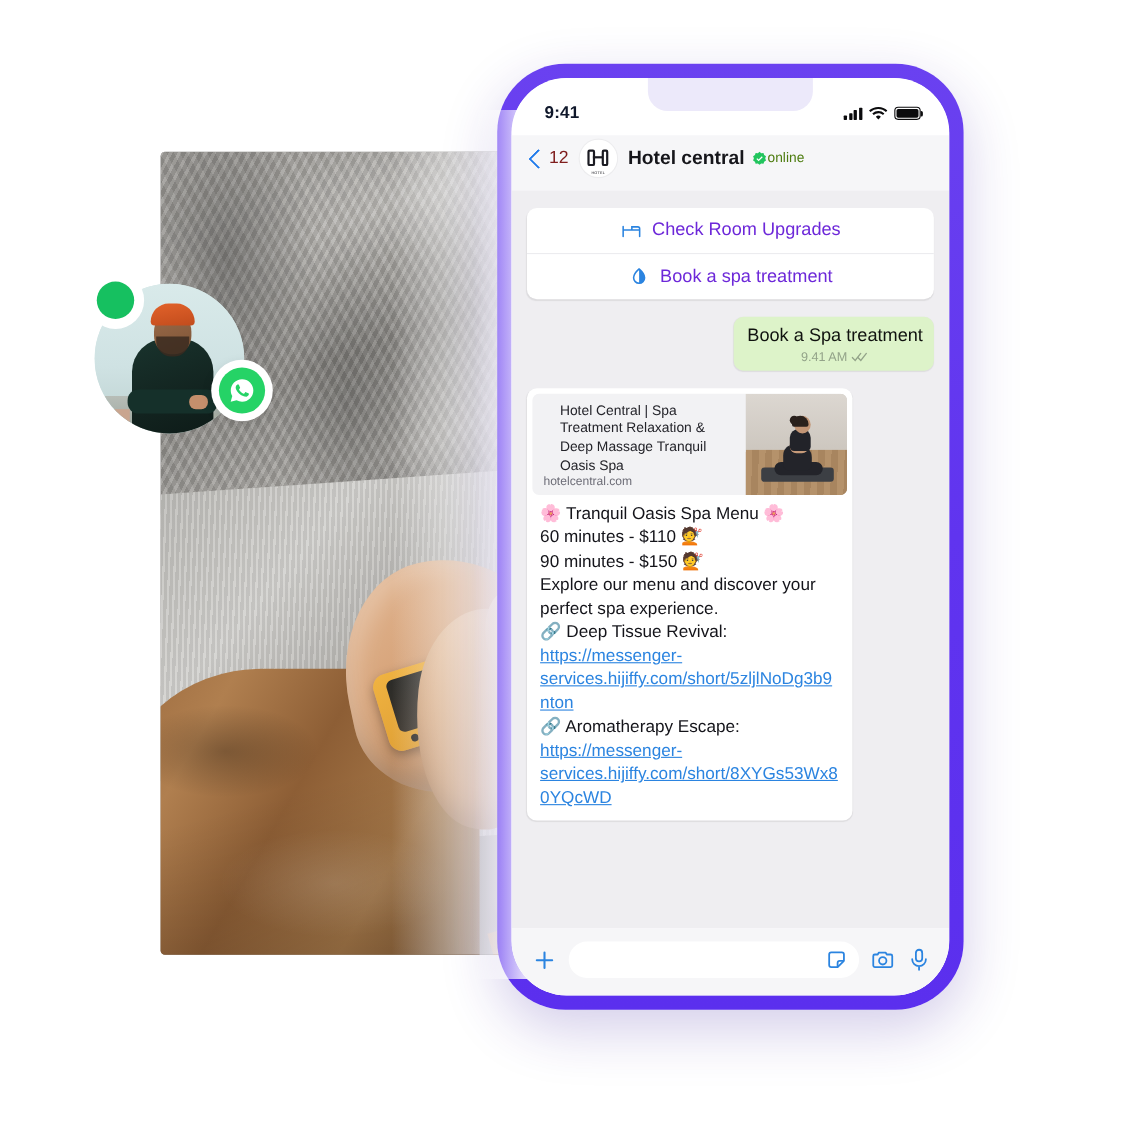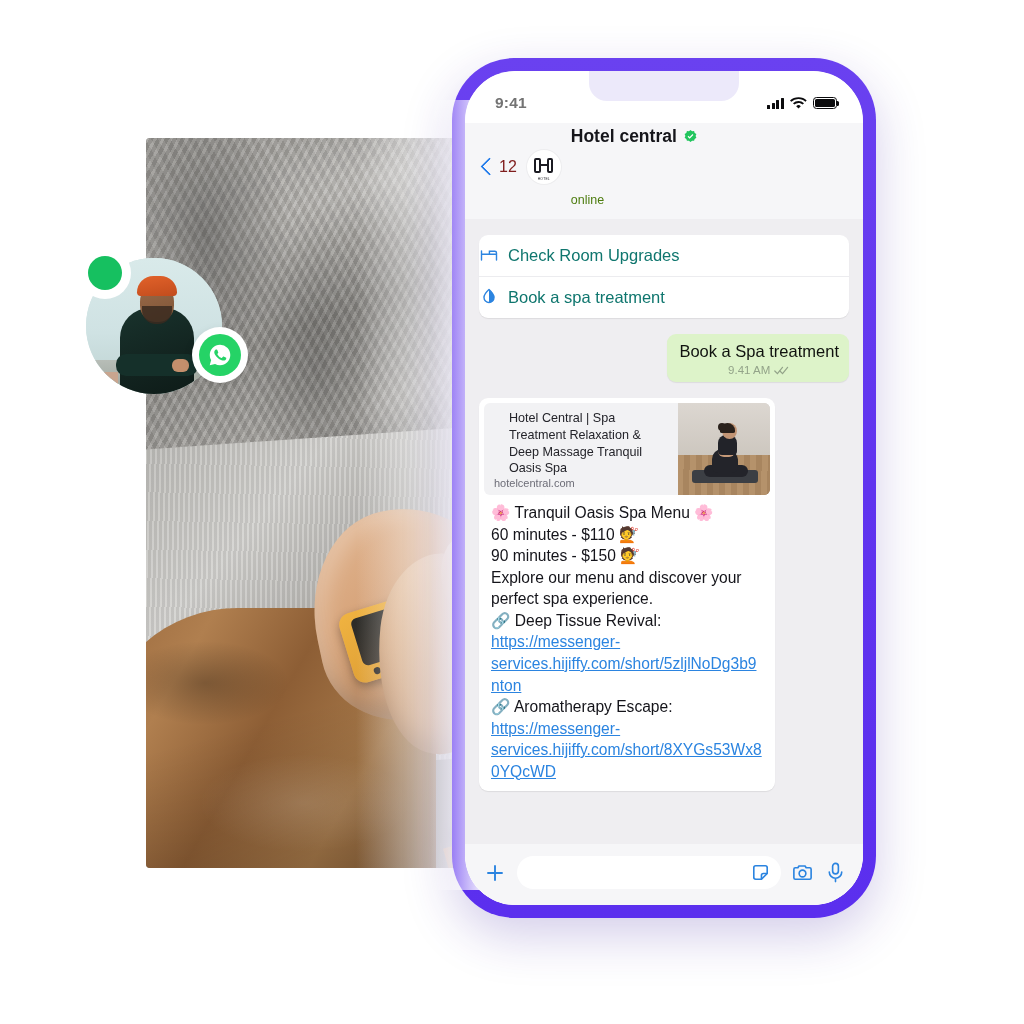--- a/index.html
+++ b/index.html
@@ -265,21 +265,21 @@
     justify-content: space-between;
     padding: 12px 26px 0 30px;
     box-sizing: border-box;
     flex: none;
     position: relative;
     z-index: 7;
   }
   .clock {
     font-size: 15.5px;
     font-weight: bold;
-    color: #737373;
+    color: #0f172a;
     letter-spacing: .2px;
   }
   .sb-right { display: flex; align-items: center; gap: 6px; }
   .bars { display: flex; align-items: flex-end; gap: 1.6px; height: 11px; }
   .bars i { width: 3px; background: #0b0b0d; border-radius: .6px; display: block; }
   .bars i:nth-child(1){height:4px}
   .bars i:nth-child(2){height:6px}
   .bars i:nth-child(3){height:8.5px}
   .bars i:nth-child(4){height:11px}
   .battery {
@@ -340,21 +340,21 @@
   }
   .brand-mark::before { left: 0; }
   .brand-mark::after { right: 0; }
   .brand-bar {
     position:absolute; left: 5px; top: 6.2px; width: 9px; height: 2px; background:#1b1b22;
   }
   .brand-sub {
     position: absolute; left: 0; right: 0; bottom: -6px;
     text-align: center; font-size: 3.4px; color: #1b1b22; letter-spacing: .2px;
   }
-  .hdr-text { display: flex; flex-direction: column; line-height: 1.12; margin-left: 2px; gap: 44px; }
+  .hdr-text { display: flex; flex-direction: row; line-height: 1.12; margin-left: 2px; }
   .hdr-title-row { display: flex; align-items: center; gap: 6px; }
   .hdr-title { font-size: 17.5px; font-weight: bold; color: #16161b; }
   .verified {
     width: 15px; height: 15px; flex: none;
   }
   .hdr-status { font-size: 12.5px; color: #4d7c0f; margin-top: 2px; }
 
   
   .chat-body {
     flex: 1;
@@ -371,22 +371,23 @@
     background: #ffffff;
     border-radius: 9px;
     overflow: hidden;
     box-shadow: 0 1px 1px rgba(0,0,0,0.08);
     margin: 6px 2px 0 2px;
   }
   .qr-item {
     height: 41px;
     display: flex;
     align-items: center;
+    justify-content: center;
     gap: 9px;
-    color: #0f766e;
+    color: #6d28d9;
     font-size: 16.5px;
     border-bottom: 1px solid #ececef;
   }
   .qr-item:last-child { border-bottom: none; }
   .qr-ico { width: 20px; height: 20px; flex: none; }
 
   
   .out-row { display: flex; justify-content: flex-end; margin-top: 16px; padding-right: 2px; }
   .out-bubble {
     background: #ddf3c9;

